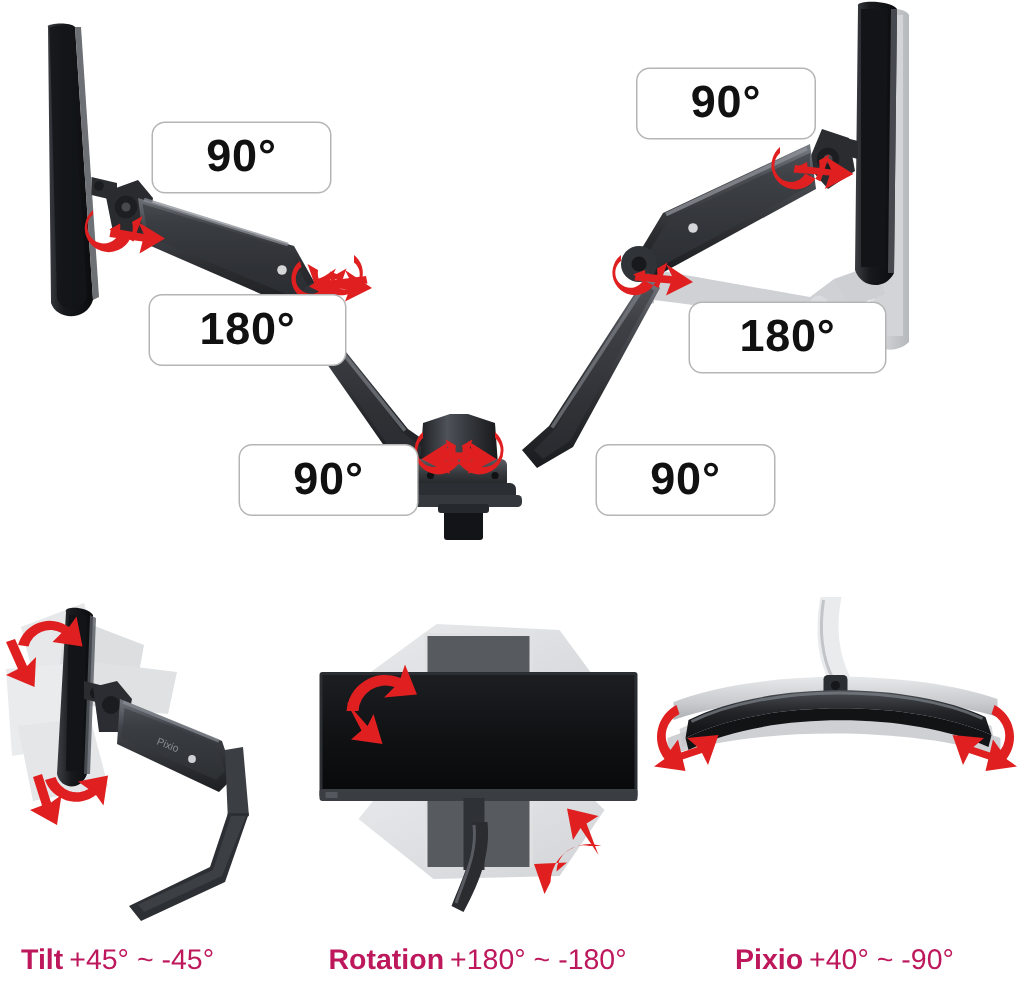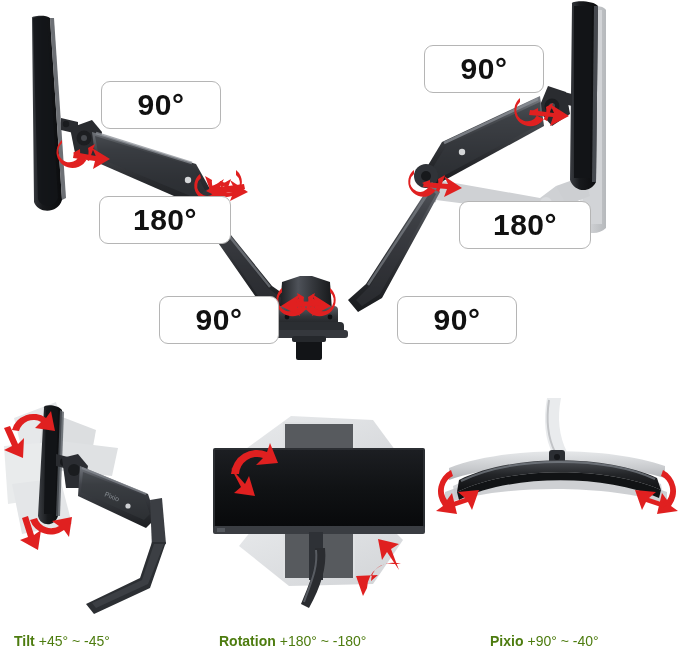--- a/index.html
+++ b/index.html
@@ -57,22 +57,22 @@
   .captions {
     position: absolute;
     left: 0;
     top: 626px;
     width: 679px;
     height: 36px;
   }
   .caption {
     position: absolute;
     white-space: nowrap;
-    font-size: 14px;
-    color: #4d7c0f;
+    font-size: 19px;
+    color: #be185d;
     line-height: 22px;
   }
   .caption .cap-name {
     font-weight: bold;
   }
   .caption .cap-range {
     font-weight: normal;
     margin-left: 4px;
   }
   #caption-tilt     { left: 14px;  top: 4px; }
@@ -397,17 +397,17 @@
   </div>
 
   <div class="captions">
     <div class="caption" id="caption-tilt">
       <span class="cap-name">Tilt</span><span class="cap-range">+45° ~ -45°</span>
     </div>
     <div class="caption" id="caption-rotation">
       <span class="cap-name">Rotation</span><span class="cap-range">+180° ~ -180°</span>
     </div>
     <div class="caption" id="caption-swivel">
-      <span class="cap-name">Pixio</span><span class="cap-range">+90° ~ -40°</span>
+      <span class="cap-name">Pixio</span><span class="cap-range">+40° ~ -90°</span>
     </div>
   </div>
 
 </div>
 
 </body></html>

